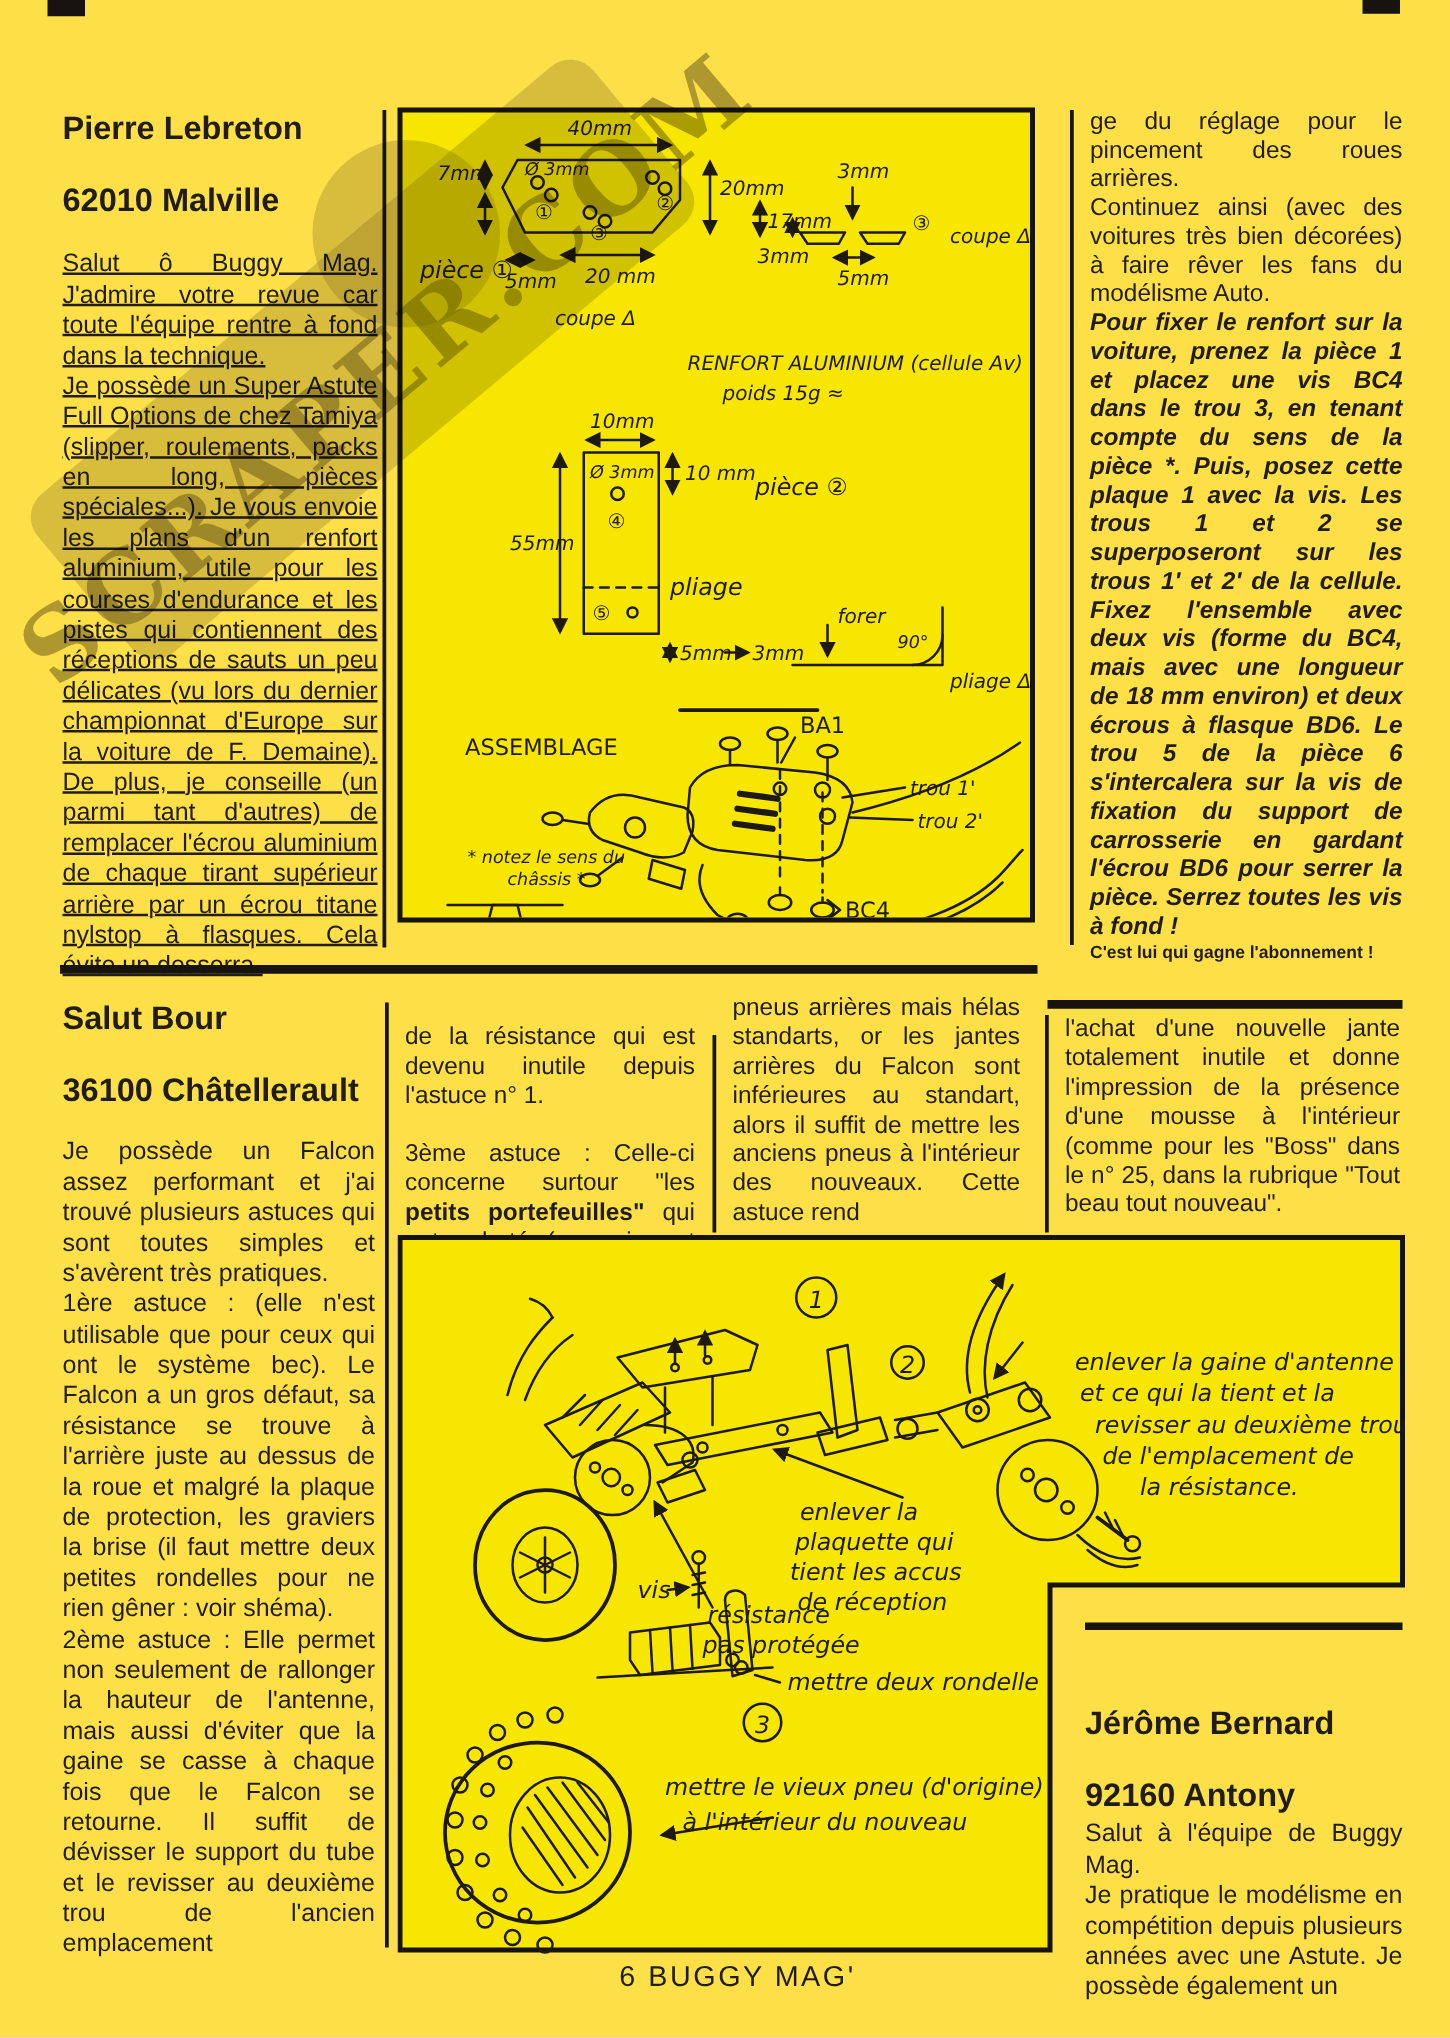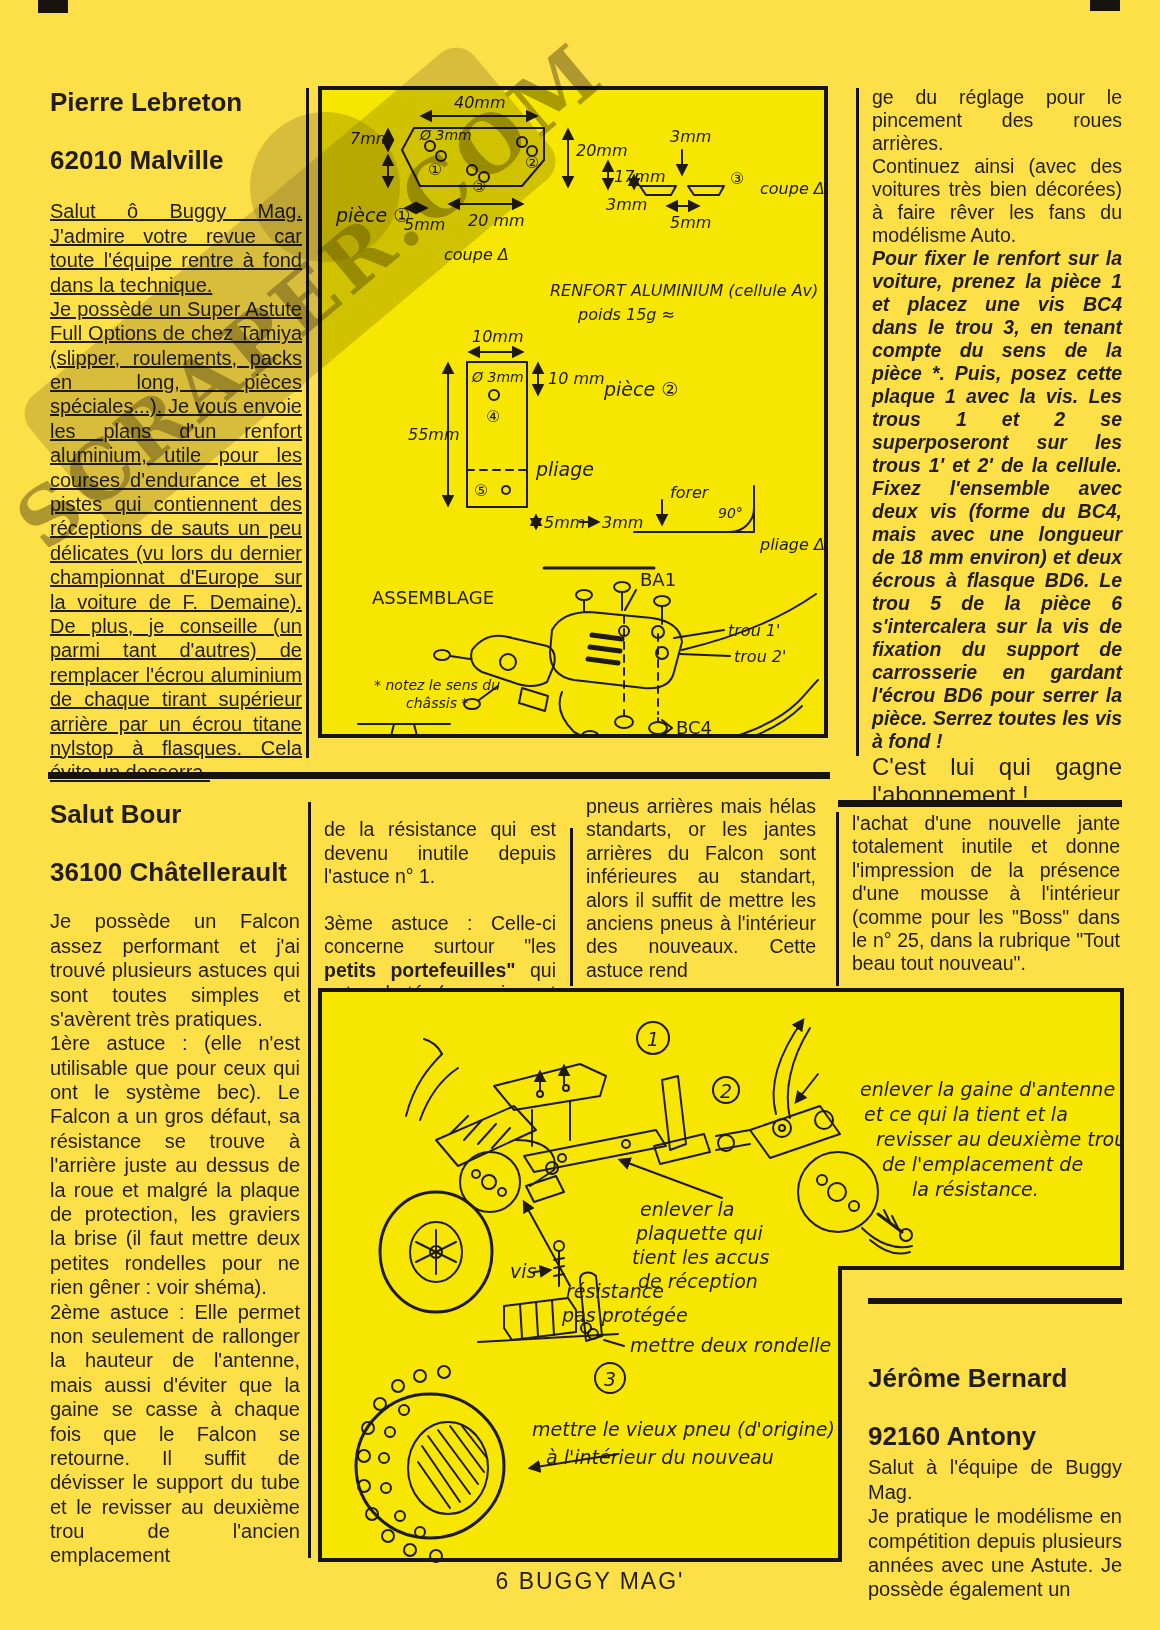--- a/index.html
+++ b/index.html
@@ -6,21 +6,21 @@
   body{background:#d8d4c8;}
   #page{position:relative;width:1160px;height:1630px;background:#fde047;overflow:hidden;
         font-family:"Liberation Sans",sans-serif;color:#211d16;}
   .abs{position:absolute;}
   .rule{background:#17140f;}
   .headline{font-weight:bold;font-size:26px;line-height:1.12;white-space:pre-line;letter-spacing:0px;}
   .bodytext{font-size:20px;line-height:1.22;text-align:justify;white-space:pre-line;}
   .bodytext-sm{font-size:19.5px;line-height:1.2;text-align:justify;white-space:pre-line;}
   .replytext{font-size:19.5px;line-height:1.18;text-align:justify;white-space:pre-line;}
   .reply-em{font-style:italic;font-weight:bold;}
-  .reply-strong{font-weight:normal;font-size:24px;}
+  .reply-strong{font-weight:bold;font-size:14px;}
   .boldspan{font-weight:bold;}
   .yellowbox{background:#f6e600;border:4px solid #17140f;box-sizing:border-box;}
   .footer{font-weight:normal;font-size:23px;letter-spacing:2px;}
   
   .ln{fill:none;stroke:#1f1a11;stroke-width:2;stroke-linecap:round;stroke-linejoin:round;}
   .ln3{fill:none;stroke:#1f1a11;stroke-width:3;stroke-linecap:round;stroke-linejoin:round;}
   .thick{fill:none;stroke:#1f1a11;stroke-width:5;stroke-linecap:round;}
   .dash{stroke-dasharray:7 6;}
   .hole{fill:none;stroke:#1f1a11;stroke-width:2;}
   .hw{font-family:"DejaVu Sans",sans-serif;font-style:italic;font-size:16px;fill:#1f1a11;}

